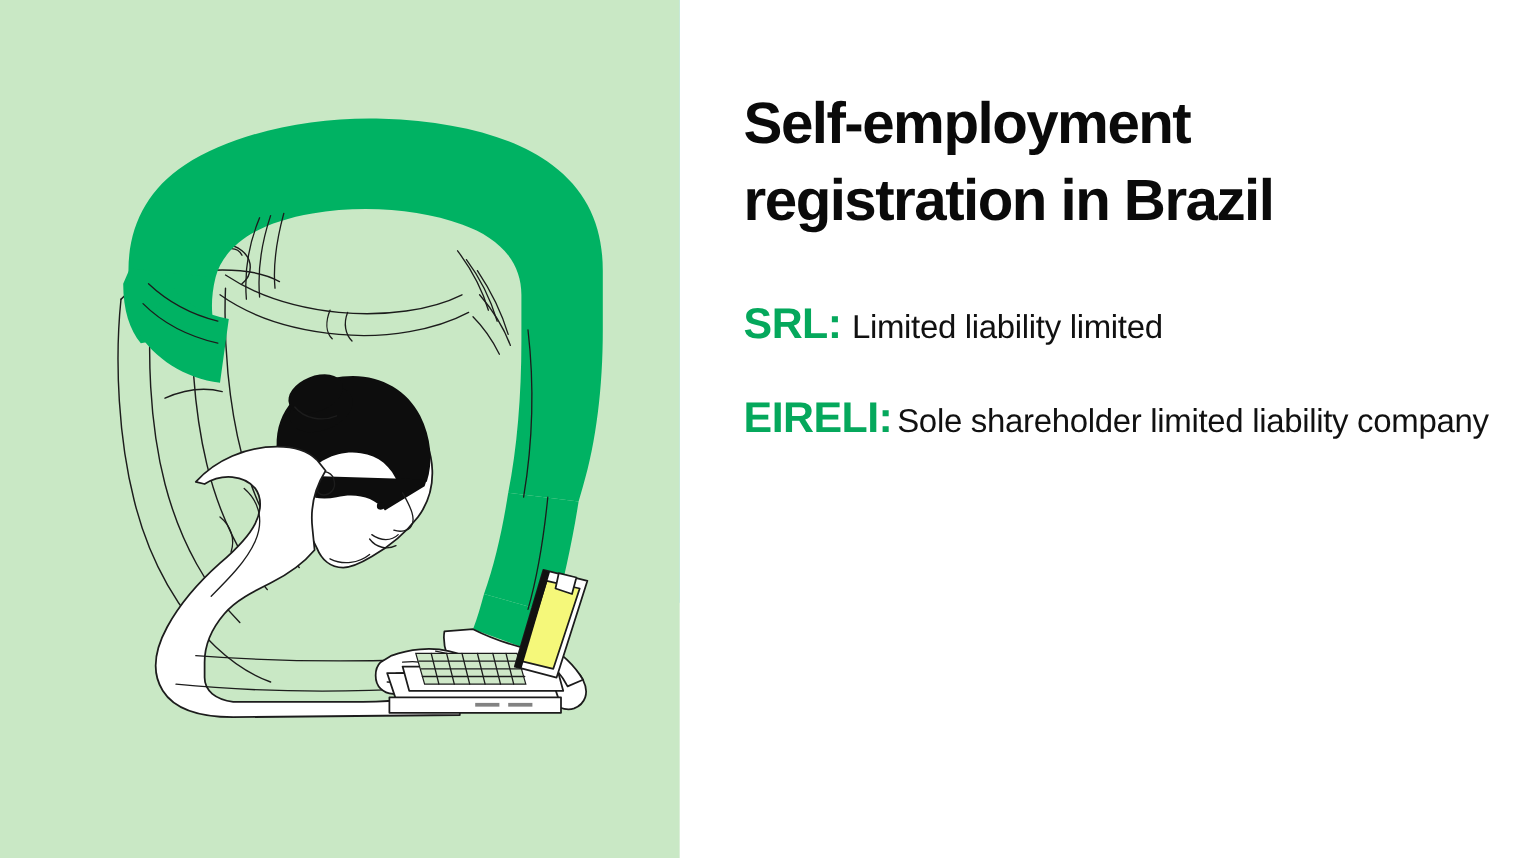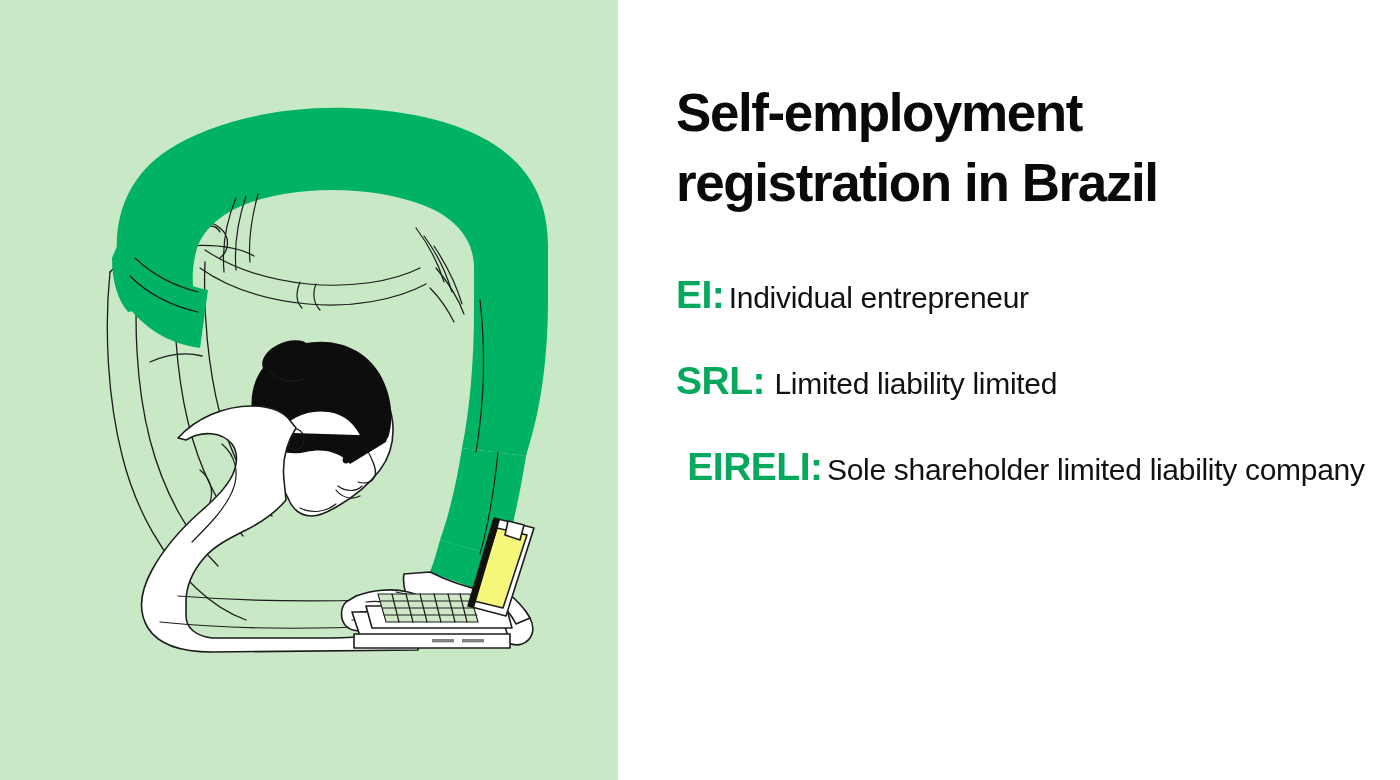--- a/index.html
+++ b/index.html
@@ -75,21 +75,20 @@
     padding: 0;
   }
 
   .entry {
     margin: 0 0 40px 0;
     padding: 0;
     line-height: 1.18;
   }
   .entry:last-child {
     margin-bottom: 0;
-    text-align: center;
   }
 
   .entry-abbr {
     font-family: "Liberation Sans", sans-serif;
     font-weight: bold;
     font-size: 39px;
     letter-spacing: -0.5px;
     color: #05a85c;
     vertical-align: baseline;
   }
@@ -324,24 +323,20 @@
     </svg>
   </div>
 
   <div class="content-panel">
 
     <h1 class="title">Self-employment
 registration in Brazil</h1>
 
     <ul class="entry-list">
 
-      <li class="entry entry-ei">
-        <span class="entry-abbr">EI:</span>
-        <span class="entry-desc">Individual entrepreneur</span>
-      </li>
 
 
       <li class="entry entry-srl">
         <span class="entry-abbr">SRL:</span>
         <span class="entry-desc">Limited liability limited</span>
       </li>
 
       <li class="entry entry-eireli">
         <span class="entry-abbr">EIRELI:</span>
         <span class="entry-desc">Sole shareholder limited liability company</span>

